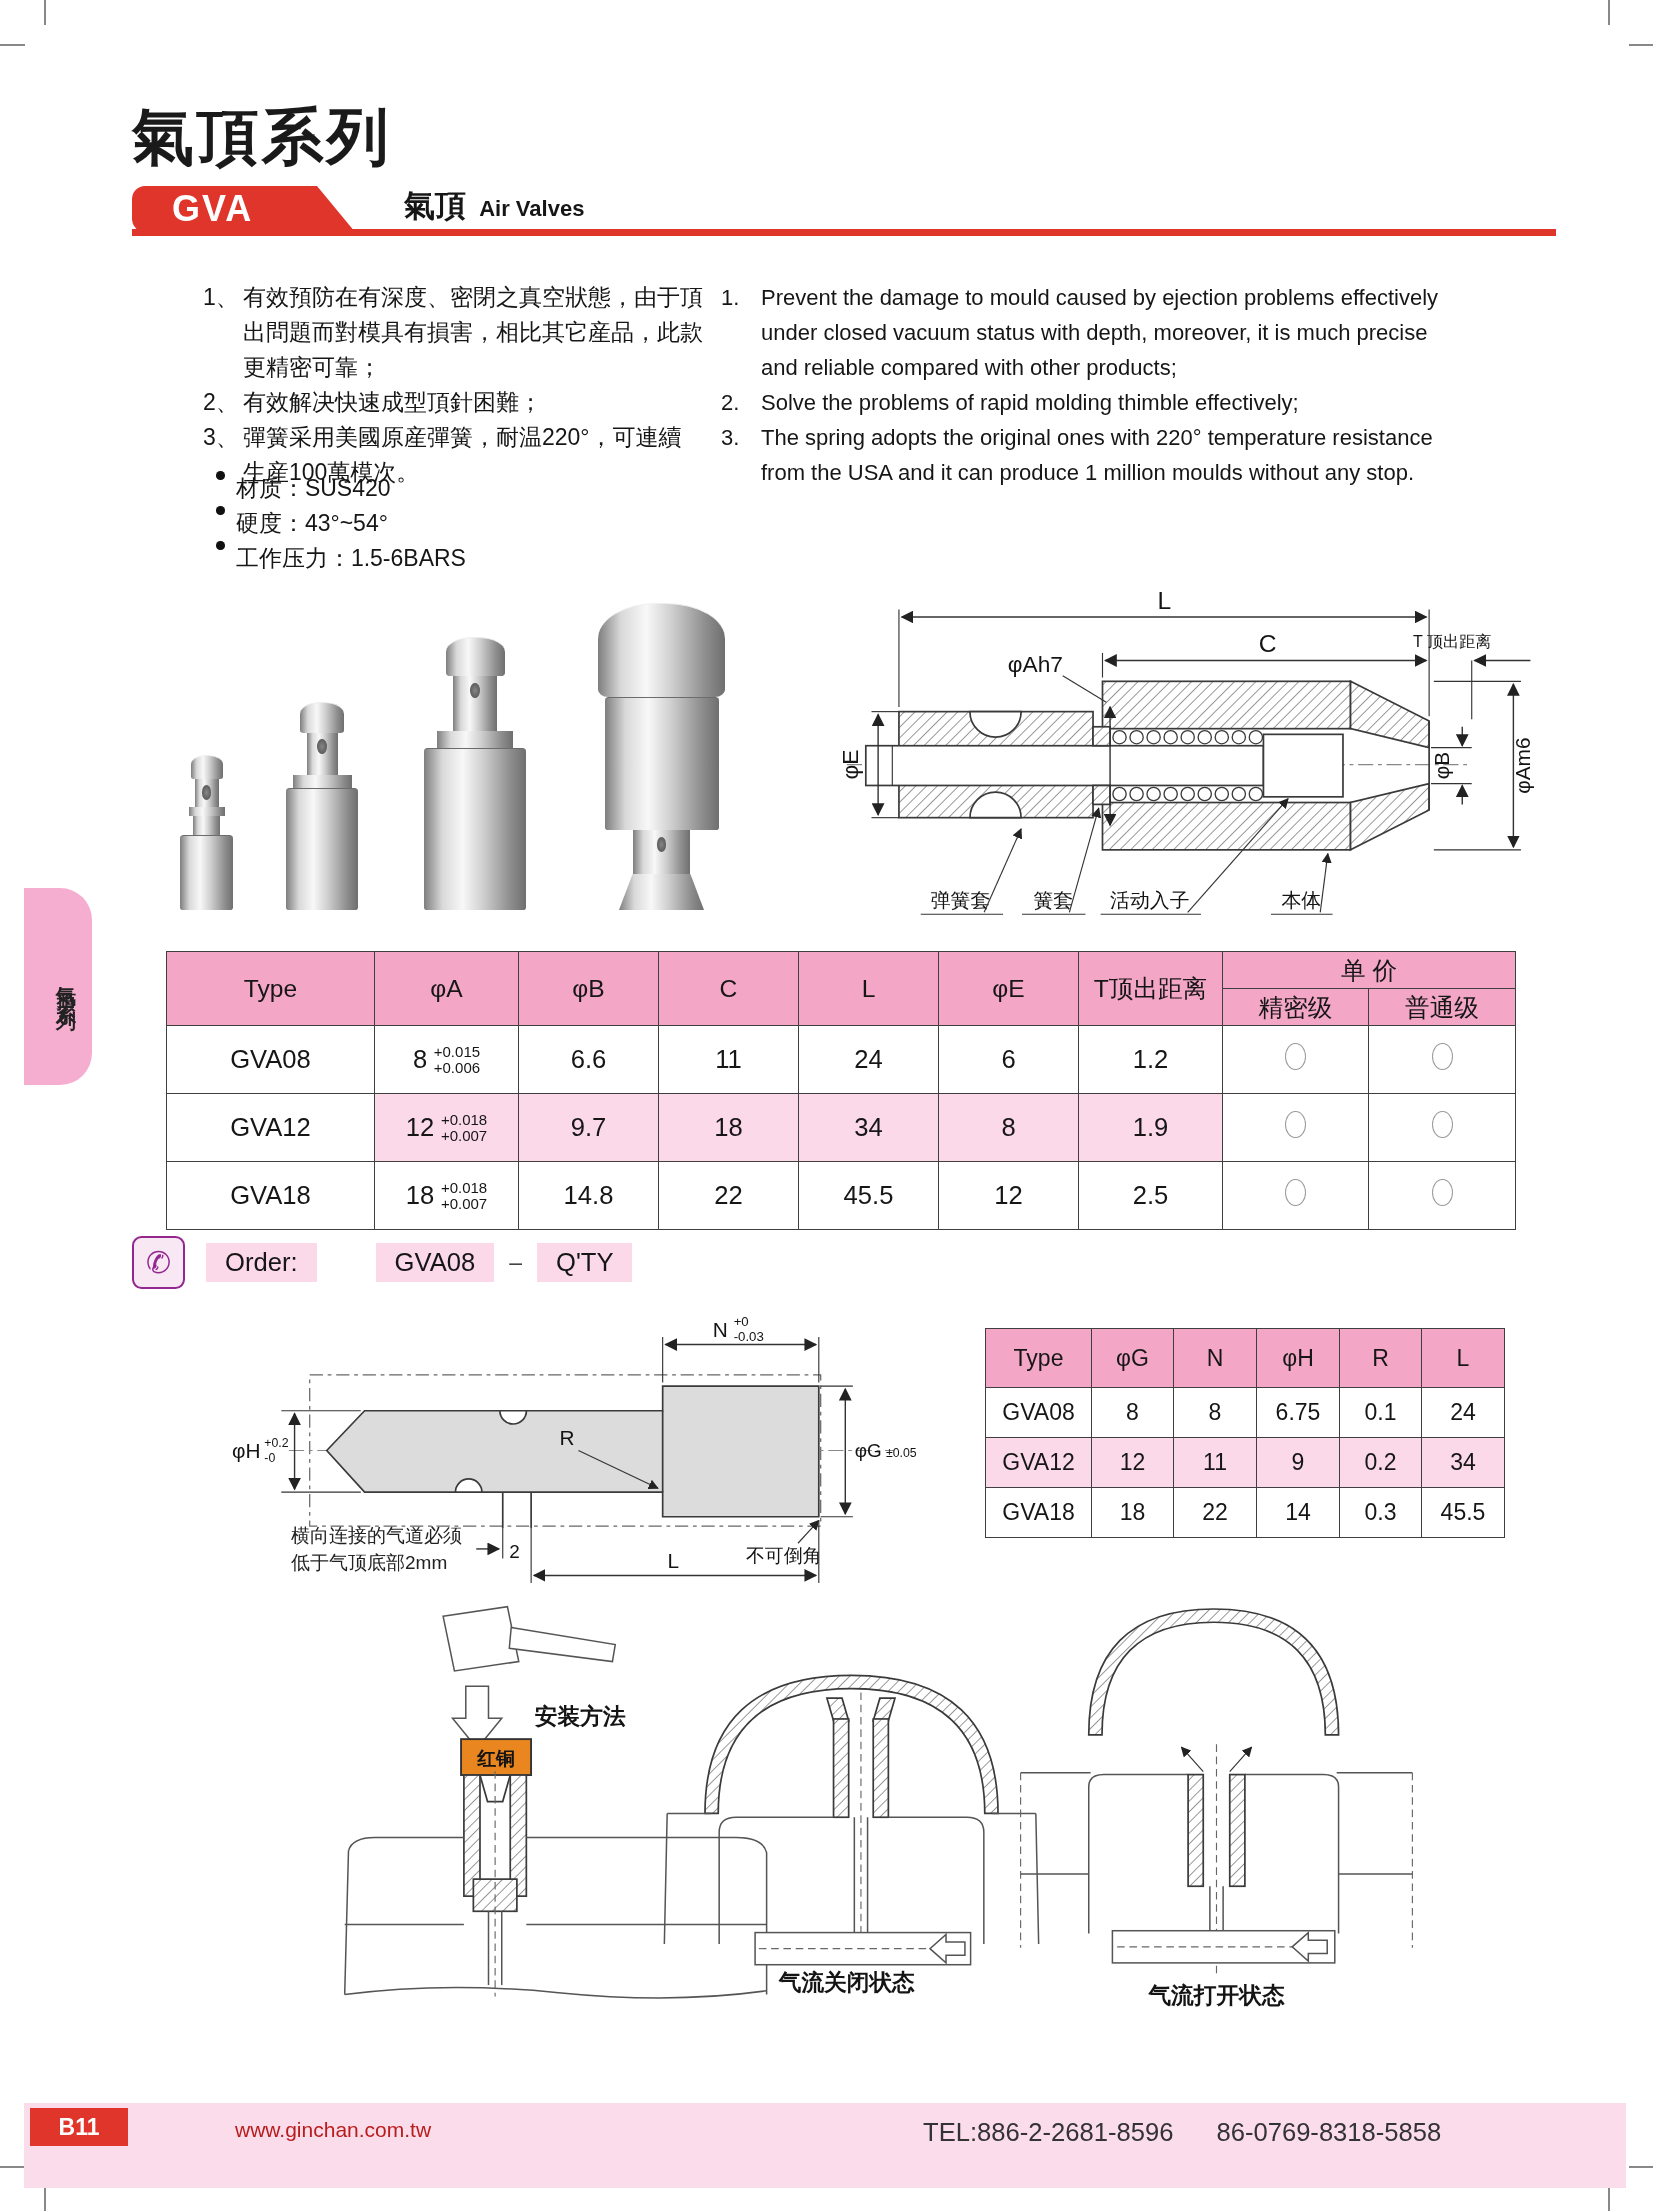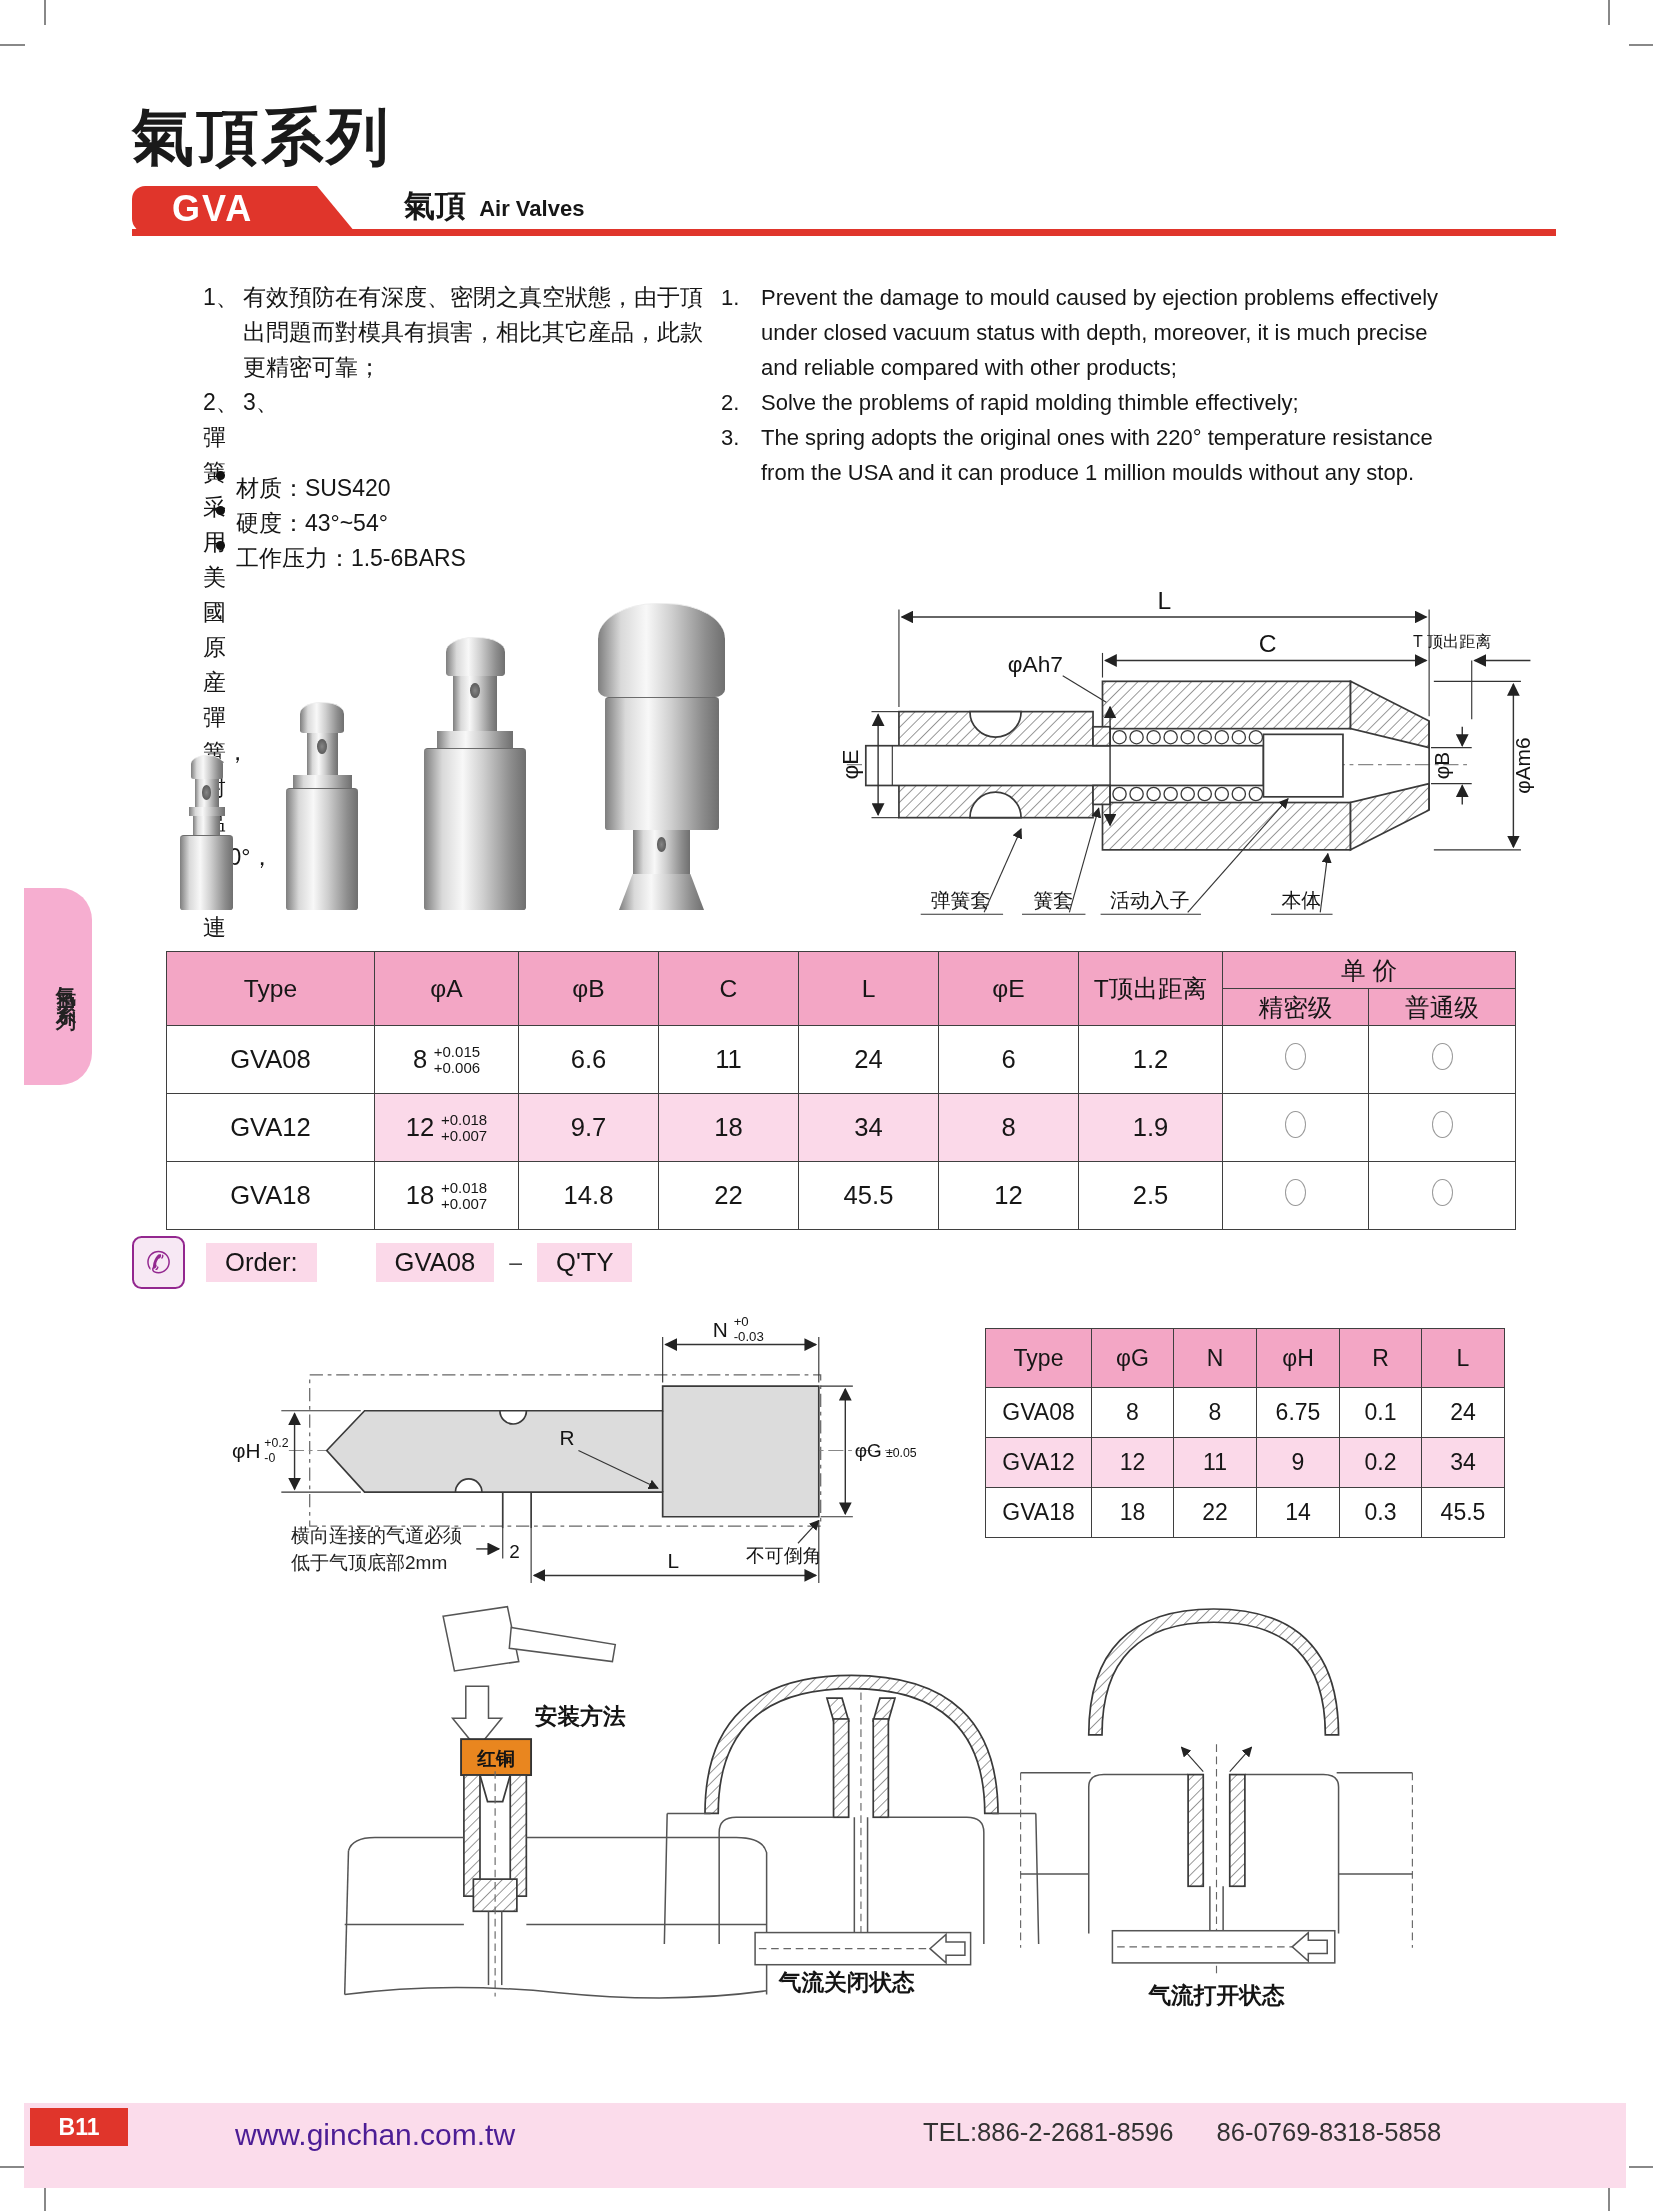--- a/index.html
+++ b/index.html
@@ -80,21 +80,21 @@
   
   .note2{left:291px;top:1522px;font-size:19px;line-height:27.4px;color:#222;}
   
   .sidetab{left:24px;top:888px;width:68px;height:197px;background:#F6AED0;border-radius:0 32px 32px 0;
            display:flex;align-items:center;justify-content:flex-end;}
   .sidetab span{writing-mode:vertical-rl;font-size:20px;letter-spacing:8.5px;color:#222;margin-right:11.4px;font-weight:bold;}
   
   .footbar{left:24px;top:2103px;width:1602px;height:85px;background:#FBDCEB;}
   .footbadge{left:30px;top:2108px;width:98px;height:38px;background:#E0352B;color:#fff;
              display:flex;align-items:center;justify-content:center;font-size:23px;font-weight:bold;}
-  .footurl{left:235px;top:2118px;font-size:30px;color:#4c1d95;}
+  .footurl{left:235px;top:2118px;font-size:21px;color:#b91c1c;}
   .foottel{left:923px;top:2118px;display:flex;gap:43px;font-size:25.6px;color:#333;}
 </style>
 </head>
 <body>
 
 <div id="page">
 
   <svg class="abs" width="0" height="0" style="left:0;top:0">
     <defs>
       <pattern id="hch" width="8" height="8" patternUnits="userSpaceOnUse" patternTransform="rotate(45)">
@@ -127,20 +127,21 @@
     <span class="sub-zh">氣頂</span>
     <span class="sub-en">Air Valves</span>
   </div>
 
   <div class="abs feat" style="left:203px;top:280px;width:530px;">
     <span class="no">1、</span>
     <span class="tx prewrap">有效預防在有深度、密閉之真空狀態，由于頂
 出問題而對模具有損害，相比其它産品，此款
 更精密可靠；</span>
     <span class="no">2、</span>
+    <span class="tx prewrap">有效解决快速成型頂針困難；</span>
     <span class="no">3、</span>
     <span class="tx prewrap">彈簧采用美國原産彈簧，耐温220°，可連續
 生産100萬模次。</span>
   </div>
 
   <div class="abs feat featen" style="left:721px;top:280px;width:852px;">
     <span class="no">1.</span>
     <span class="tx prewrap">Prevent the damage to mould caused by ejection problems effectively
 under closed vacuum status with depth, moreover, it is much precise
 and reliable compared with other products;</span>

